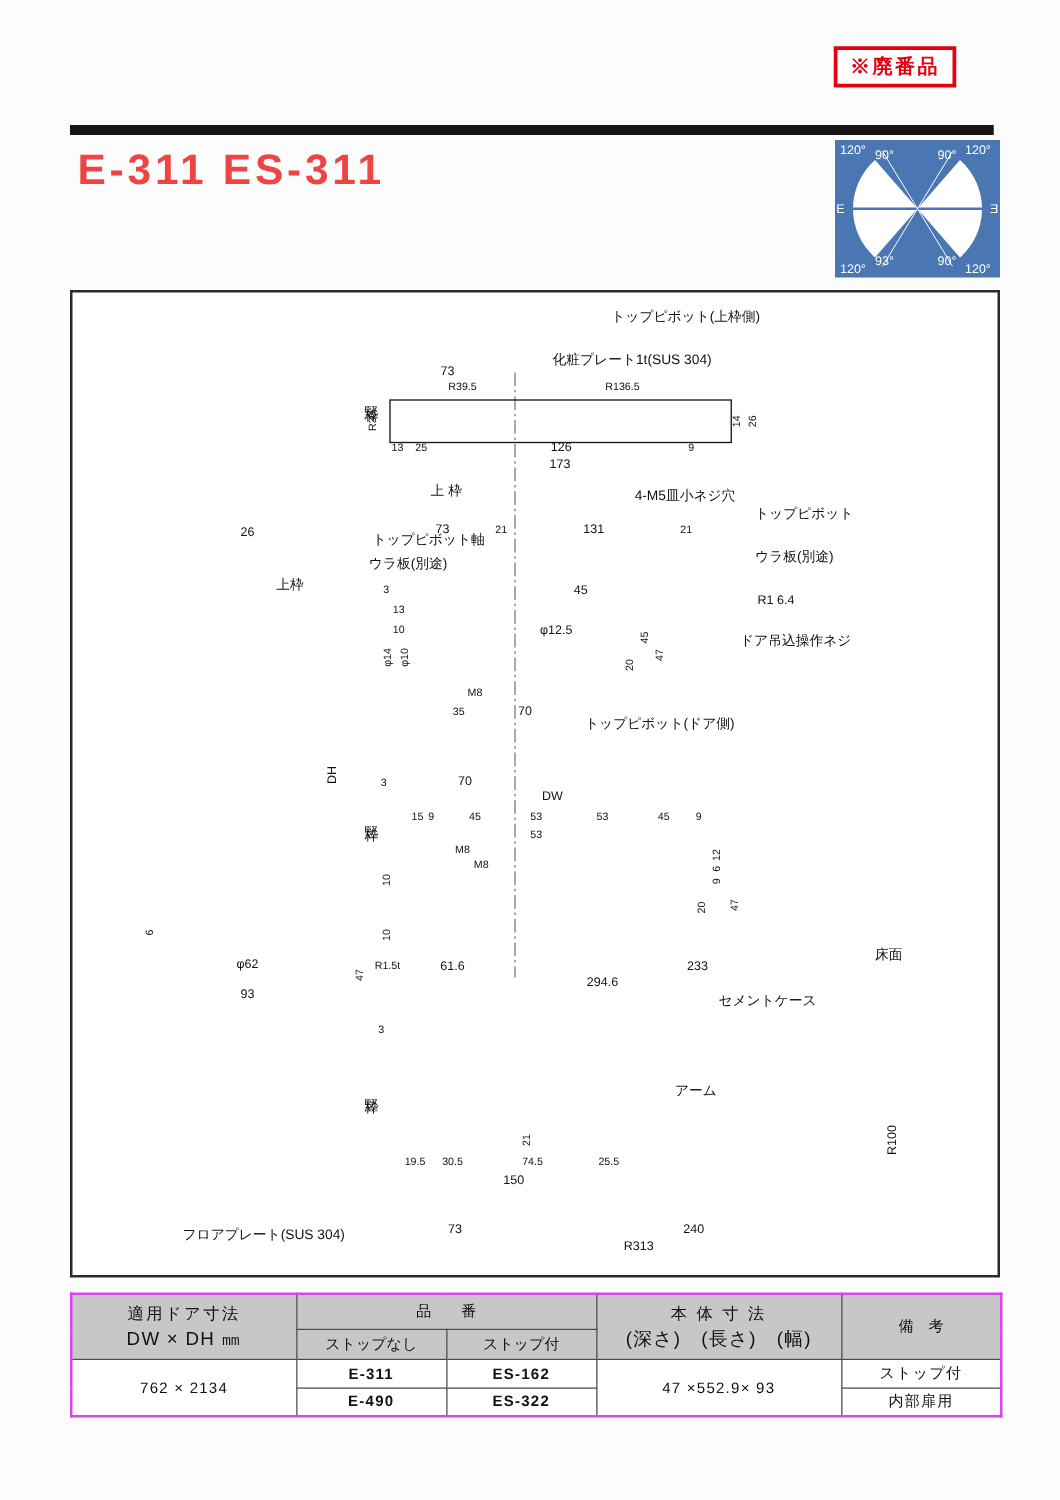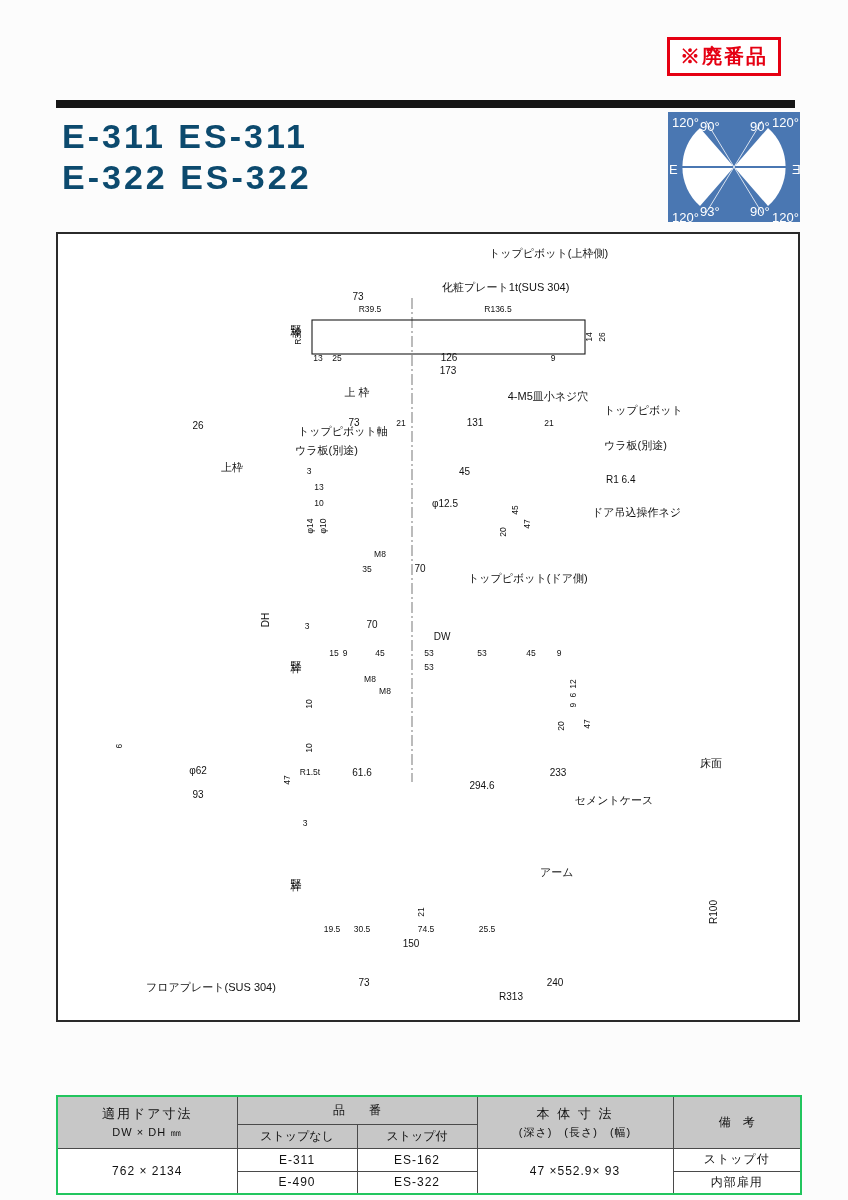--- a/index.html
+++ b/index.html
@@ -1,57 +1,56 @@
 <!DOCTYPE html>
 <html><head>
 <meta charset="utf-8">
 <style>
   *{margin:0;padding:0;box-sizing:border-box}
   html,body{background:#e8e8e8}
   .page{position:relative;width:848px;height:1200px;background:#fcfcfc;overflow:hidden;
         font-family:"Liberation Sans",sans-serif;color:#111}
   .stamp{position:absolute;left:667px;top:37px;border:3px solid #e50012;color:#e50012;
-         font-weight:bold;font-size:20px;letter-spacing:2px;padding:3px 10px;background:#fff;white-space:nowrap}
+         font-weight:bold;font-size:16px;letter-spacing:2px;padding:3px 10px;background:#fff;white-space:nowrap}
   .black-bar{position:absolute;left:56px;top:100px;width:739px;height:8px;background:#161616}
   .title{position:absolute;left:62px;top:116px;font-weight:bold;font-size:34px;
-         letter-spacing:3px;line-height:1.2;color:#0c4a6e}
+         letter-spacing:3px;line-height:1.2;color:#ef4444}
   .angle{position:absolute;left:668px;top:112px;width:132px;height:110px;background:#4a77b2}
-  .angle .lbl{position:absolute;color:#fff;font-size:13px;white-space:nowrap}
+  .angle .lbl{position:absolute;color:#fff;font-size:10px;white-space:nowrap}
   .dwg{position:absolute;left:56px;top:232px;width:744px;height:790px;border:2px solid #2a2a2a;background:#fff}
   .geom{stroke:#1c1c1c;fill:none;stroke-width:1.1}
   .geom .t{stroke-width:0.6}
   .geom .cl{stroke-width:0.6;stroke-dasharray:11 3 2 3}
   .geom .dash{stroke-dasharray:4 3;stroke-width:0.7}
   .txt text{fill:#111;font-family:"Liberation Sans",sans-serif}
   .txt .j{font-size:11px}
   .txt .d{font-size:10px}
   .txt .s{font-size:8.5px}
   .txt .v{writing-mode:vertical-rl;letter-spacing:2px}
-  .spec{position:absolute;left:56px;top:1095px;width:744px;border-collapse:collapse;
-        table-layout:fixed;background:#fff;border:2px solid #22c55e}
+  .spec{position:absolute;left:56px;top:1034px;width:744px;border-collapse:collapse;
+        table-layout:fixed;background:#fff;border:2px solid #d946ef}
   .spec td{border:1px solid #4a4a4a;text-align:center;vertical-align:middle;font-size:12px}
   .spec .hd{background:#c7c7c7}
   .hd-main{font-size:13px;letter-spacing:2px}
-  .hd-sub{font-size:11px;margin-top:2px;letter-spacing:1px}
+  .hd-sub{font-size:15px;margin-top:2px;letter-spacing:1px}
   .hd-part{font-size:13px;height:28px}
   .hd-stop{font-size:12px;height:24px}
-  .pn{font-weight:normal;font-size:16px;letter-spacing:1px;height:23px}
+  .pn{font-weight:bold;font-size:16px;letter-spacing:1px;height:23px}
   .val{font-size:12.5px;letter-spacing:1px}
 </style>
 </head>
 <body>
 
 <div class="page">
 
   <div class="stamp">※廃番品</div>
   <div class="black-bar"></div>
 
   <div class="title">
     <div>E-311  ES-311</div>
-    <div>E-322  ES-322</div>
   </div>
 
   <div class="angle">
     <svg width="132" height="110" viewBox="0 0 132 110">
       <path d="M66,55 L32,16 A52,52 0 0 0 32,94 Z" fill="#ffffff"></path>
       <path d="M66,55 L100,16 A52,52 0 0 1 100,94 Z" fill="#ffffff"></path>
       <line x1="14" y1="55" x2="118" y2="55" stroke="#4a77b2" stroke-width="2"></line>
       <line x1="66" y1="55" x2="38" y2="9" stroke="#ffffff" stroke-width="0.8"></line>
       <line x1="66" y1="55" x2="94" y2="9" stroke="#ffffff" stroke-width="0.8"></line>
       <line x1="66" y1="55" x2="38" y2="101" stroke="#ffffff" stroke-width="0.8"></line>

